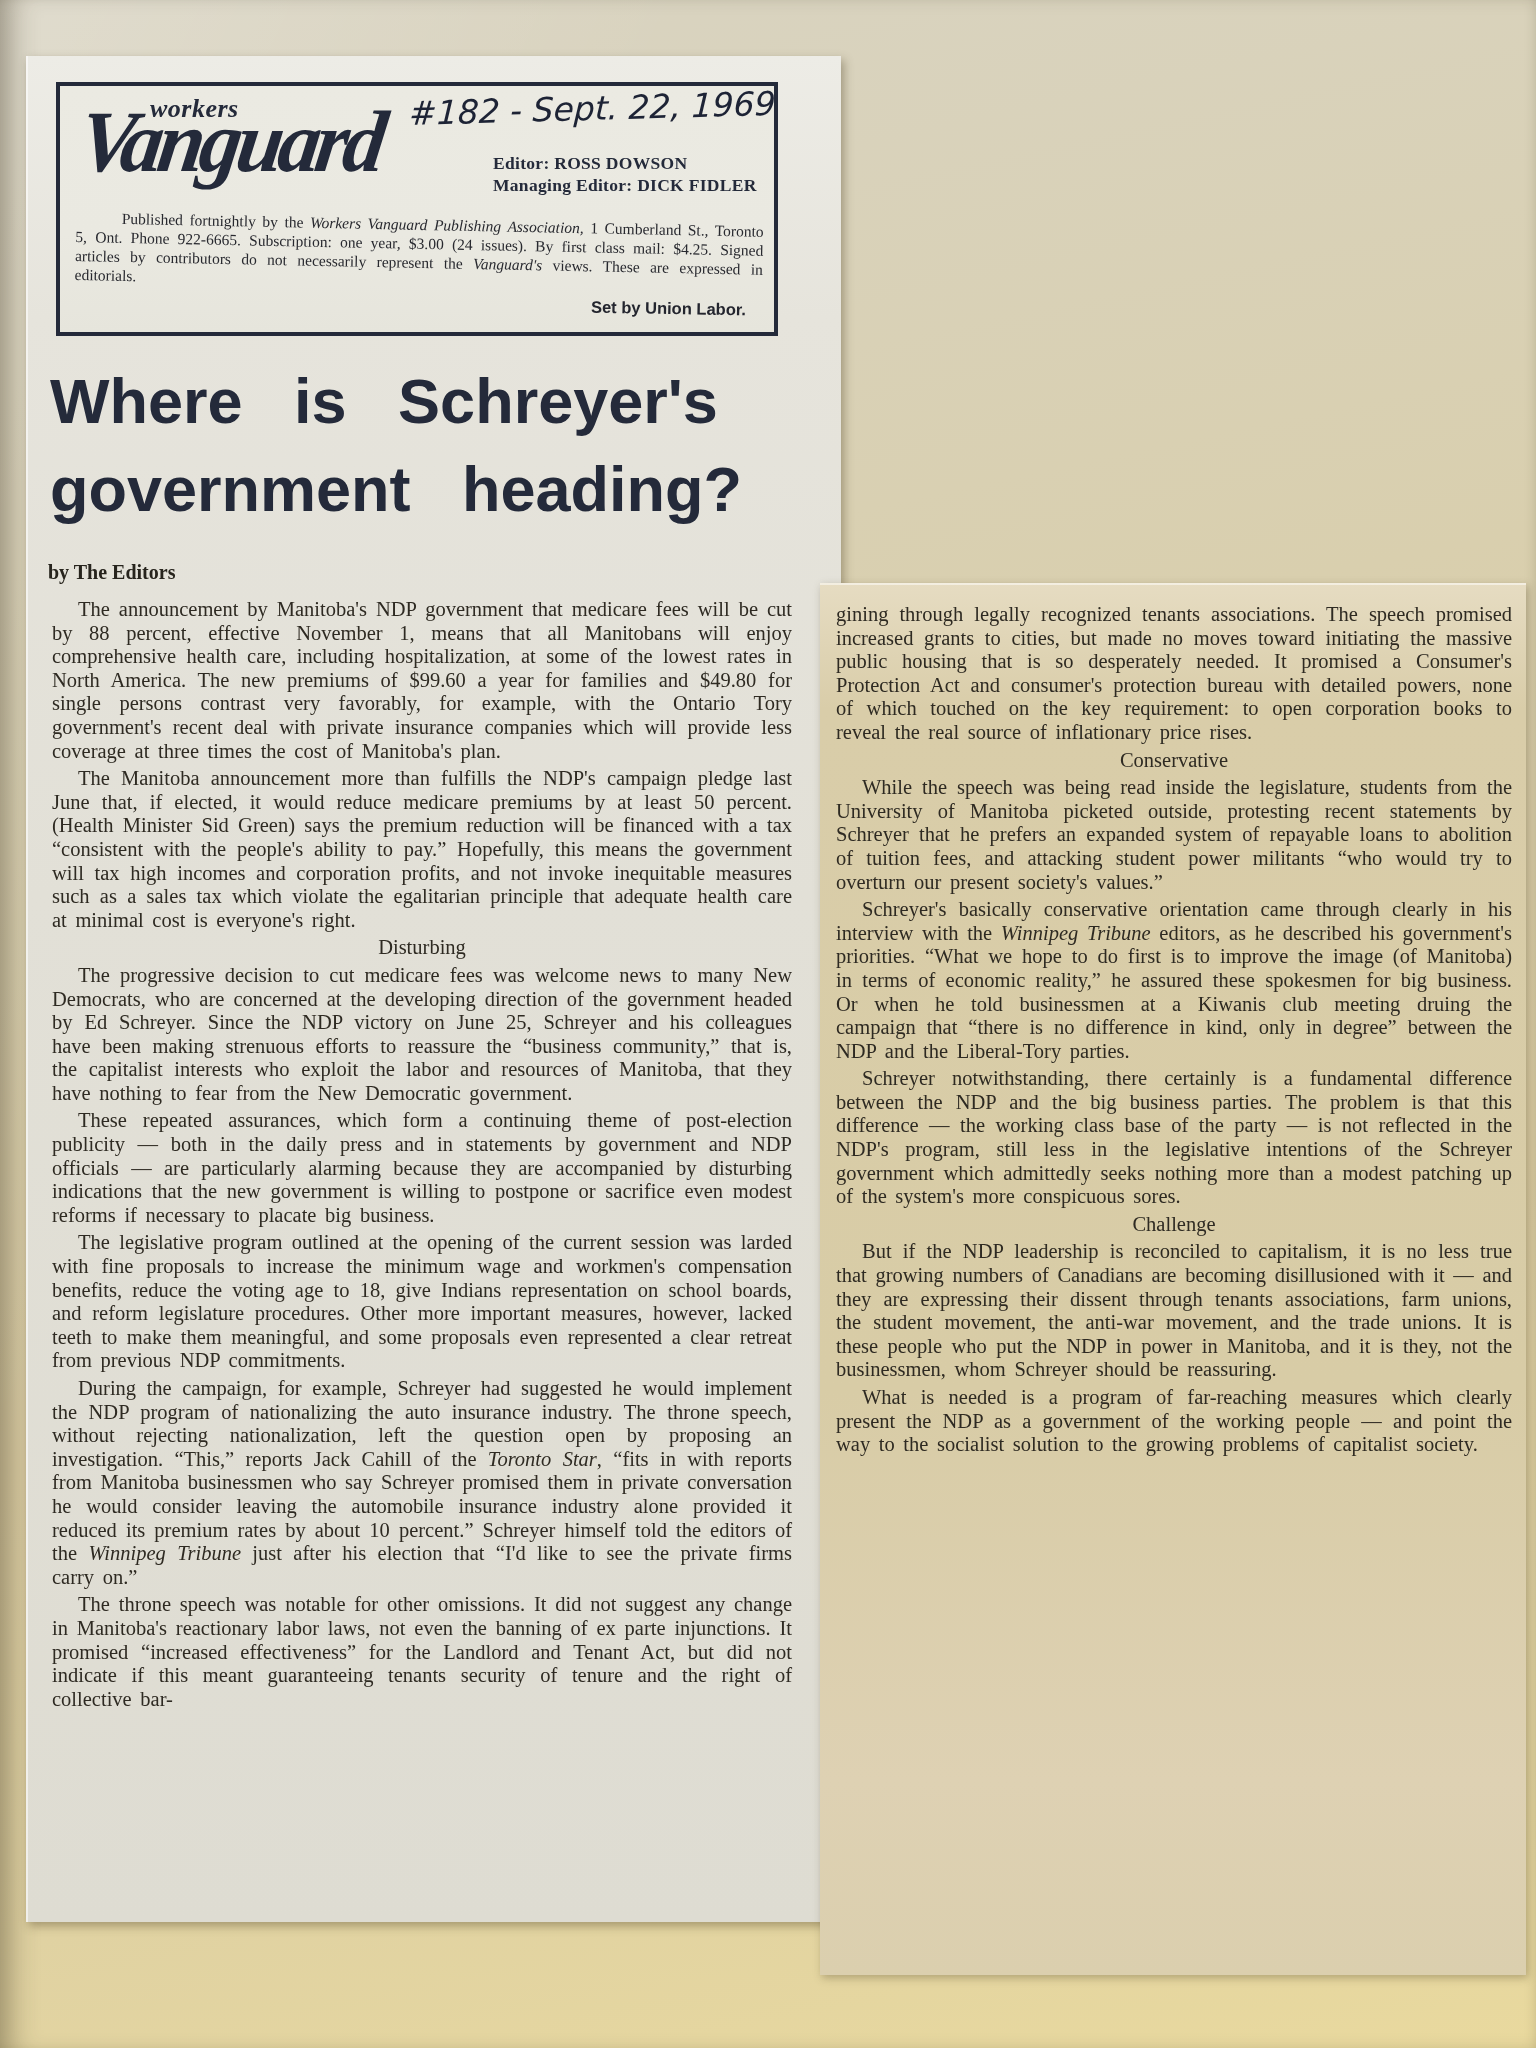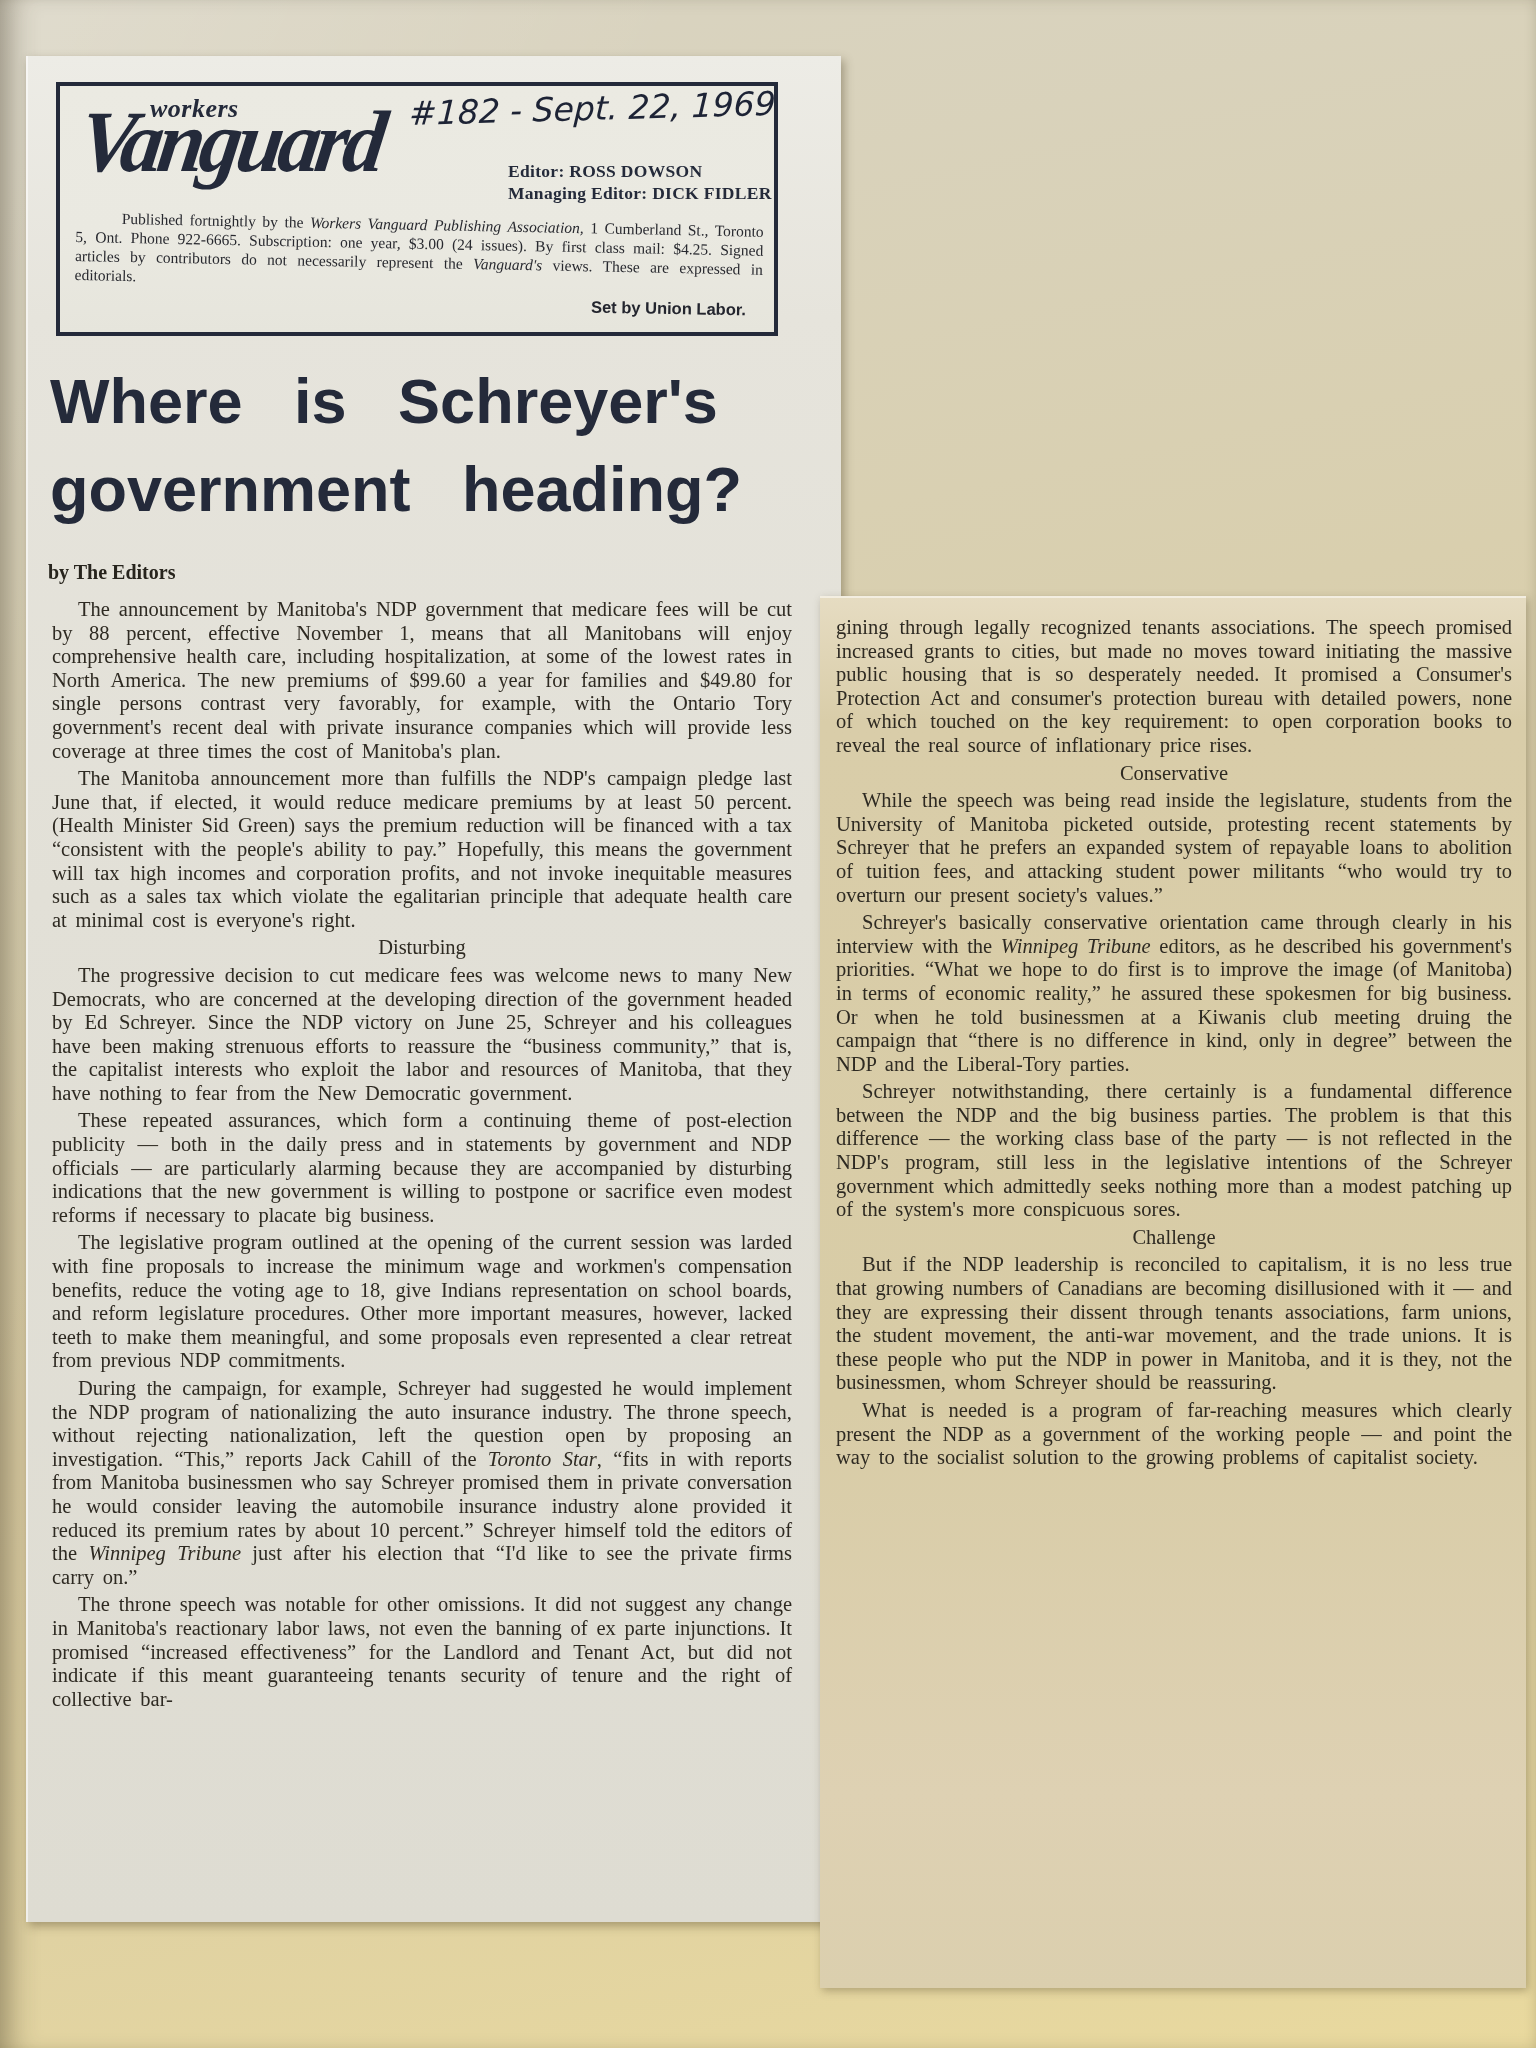--- a/index.html
+++ b/index.html
@@ -39,23 +39,23 @@
     color:var(--ink,#242a3a);letter-spacing:-5px;
     transform:skewX(-8deg) scaleY(1.04);transform-origin:left bottom;
   }
   .handwritten{
     position:absolute;left:350px;top:10px;width:370px;
     font:italic 33px/1.1 "DejaVu Sans", sans-serif;
     color:#1d2335;transform:rotate(-1.6deg) skewX(-4deg);transform-origin:left top;
     white-space:nowrap;
   }
   .editors{
-    position:absolute;left:448px;top:66px;
+    position:absolute;left:433px;top:66px;
     font:bold 17.5px/22px "Liberation Serif", serif;
-    color:var(--ink,#242a3a);letter-spacing:.3px;margin-top:8px;
+    color:var(--ink,#242a3a);letter-spacing:.3px;
   }
   .pub-info{
     position:absolute;left:16px;top:122px;width:688px;
     font:15.5px/19px "Liberation Serif", serif;
     text-align:justify;text-indent:46px;color:#28292f;
     transform:rotate(1.15deg);transform-origin:left top;
     word-spacing:2px;
   }
   .set-by{
     position:absolute;right:28px;top:214px;
@@ -77,21 +77,21 @@
     font-size:20.5px;line-height:23.6px;
     text-align:justify;word-spacing:3.5px;color:var(--body_ink,#2e2a22);
   }
   #left-body{position:absolute;left:22px;top:538px;width:748px;}
   .body-col p{margin:4px;}
   .body-col .para{text-indent:26px;}
   .body-col .para.noindent{text-indent:0;}
   .body-col .subhead{text-align:center;font-weight:normal;text-indent:0;}
   
   #right-clip{
-    position:absolute;left:820px;top:596px;width:706px;height:1392px;
+    position:absolute;left:820px;top:583px;width:706px;height:1392px;
     background:linear-gradient(180deg,#e6dcc2 0%, var(--paper_right,#d9cda9) 9%, #d8cca6 58%, #ded1b3 86%, #dbcfae 100%);
     box-shadow:2px 3px 8px rgba(80,68,40,.35), inset 0 2px 0 rgba(255,255,255,.5);
     color:var(--body_ink,#2e2a22);
   }
   #right-body{position:absolute;left:12px;top:16px;width:684px;}
   i{font-style:italic;}
 </style>
 </head>
 <body>
 

